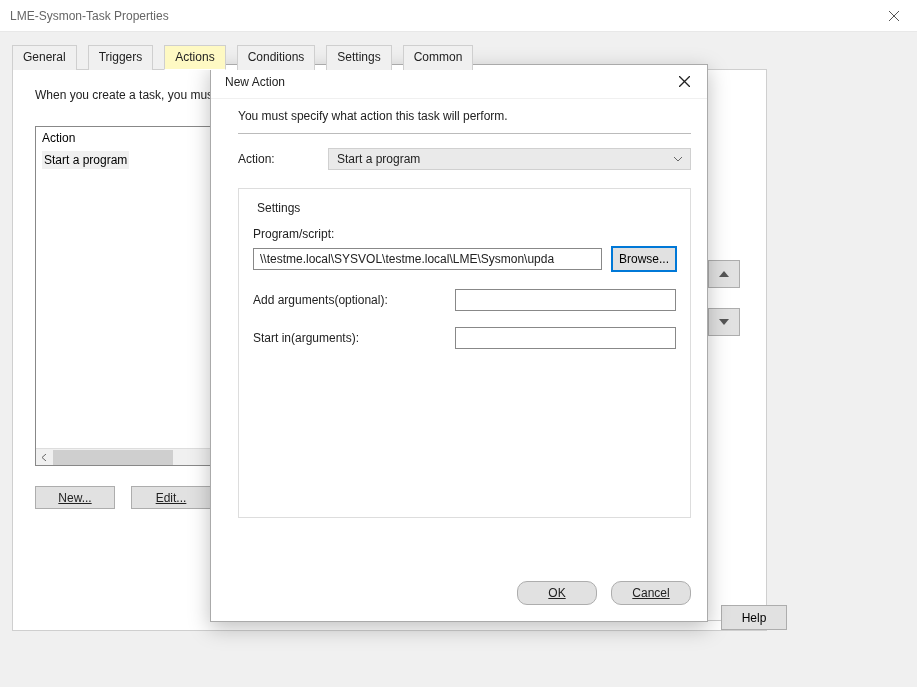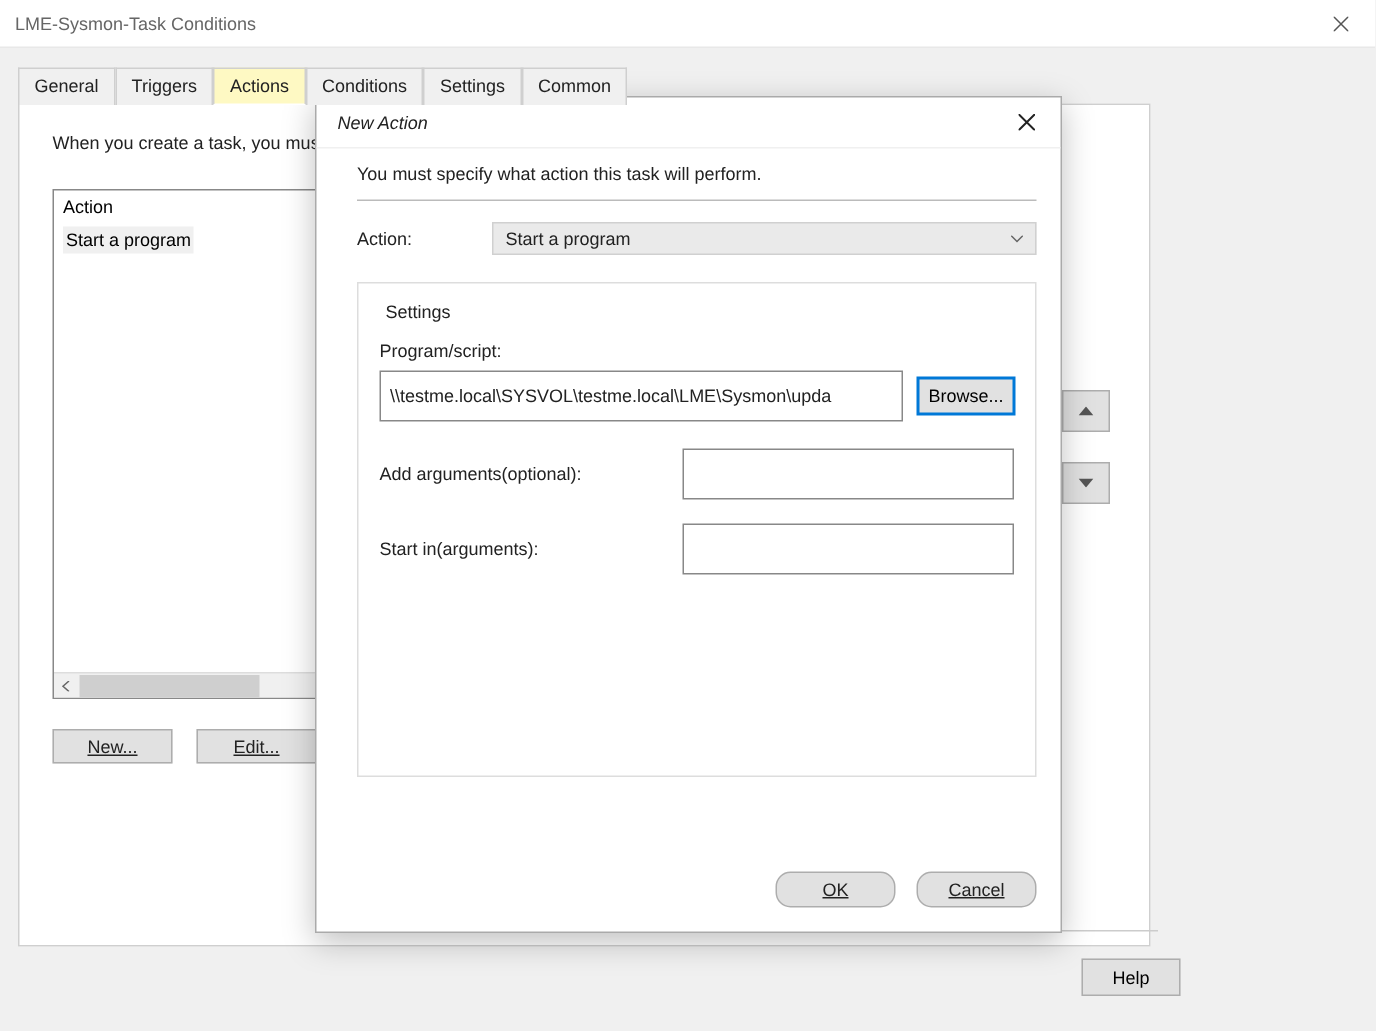--- a/index.html
+++ b/index.html
@@ -26,21 +26,21 @@
     width:46px; height:32px;
     display:flex; align-items:center; justify-content:center;
     color:#555;
   }
   .client {
     padding:12px;
     position:relative;
   }
   .tabs {
     display:flex;
-    gap:0;
+    gap:11px;
     position:relative;
     z-index:1;
   }
   .tab {
     padding:4px 10px 5px 10px;
     border:1px solid #cfcfcf;
     border-bottom:none;
     background:#f0f0f0;
     font-size:12px;
     color:#222;
@@ -144,21 +144,20 @@
     box-shadow:0 6px 20px rgba(0,0,0,0.25);
     display:flex;
     flex-direction:column;
   }
   .dialog-titlebar {
     height:34px;
     display:flex;
     align-items:center;
     padding:0 0 0 14px;
     border-bottom:1px solid #f0f0f0;
-    font-style:italic;
   }
   .dialog-title { font-size:12px; color:#222; flex:1; }
   .dialog-close {
     width:46px; height:34px;
     display:flex; align-items:center; justify-content:center;
     color:#222;
   }
   .dialog-body {
     flex:1;
     padding:10px 16px 0 16px;
@@ -195,21 +194,21 @@
     position:relative;
     background:#fff;
     padding:0 4px;
     font-size:12px;
     color:#222;
     display:inline-block;
     margin-bottom:12px;
   }
   .field-label { font-size:12px; color:#222; margin-bottom:6px; }
   .textinput {
-    height:34px;
+    height:22px;
     border:1px solid #888;
     background:#fff;
     font-family:inherit;
     font-size:12px;
     padding:0 6px;
     color:#222;
   }
   .program-row { display:flex; gap:10px; align-items:center; margin-bottom:18px; }
   .program-row .textinput { flex:1; }
   .browse-btn {
@@ -232,40 +231,40 @@
     display:flex;
     justify-content:flex-end;
     gap:14px;
     padding:10px 16px 16px 0;
   }
   .dialog-buttons .btn { min-width:80px; height:24px;border-radius:10px; }
 
   .help-btn {
     position:absolute;
     right:130px;
-    top:639px;
+    top:605px;
     width:66px; height:25px;
     background:#e1e1e1;
     border:1px solid #adadad;
     font-size:12px;
     display:flex;align-items:center;justify-content:center;
   }
   .ghost-btns {
     position:absolute;
     left:380px; top:620px;
     display:flex; gap:8px;
   }
   .ghost { width:92px; height:12px; border-top:1px solid #ccc; }
   svg { display:block; }
 </style>
 </head>
 <body>
 
 <div class="titlebar">
-  <div class="titlebar-title">LME-Sysmon-Task Conditions</div>
+  <div class="titlebar-title">LME-Sysmon-Task Properties</div>
   <div class="titlebar-close">
     <svg width="10" height="10" viewBox="0 0 10 10">
         <path d="M0 0 L10 10 M10 0 L0 10" stroke="currentColor" stroke-width="1"></path>
       </svg>
   </div>
 </div>
 
 <div class="client">
 
   <div class="tabs">

